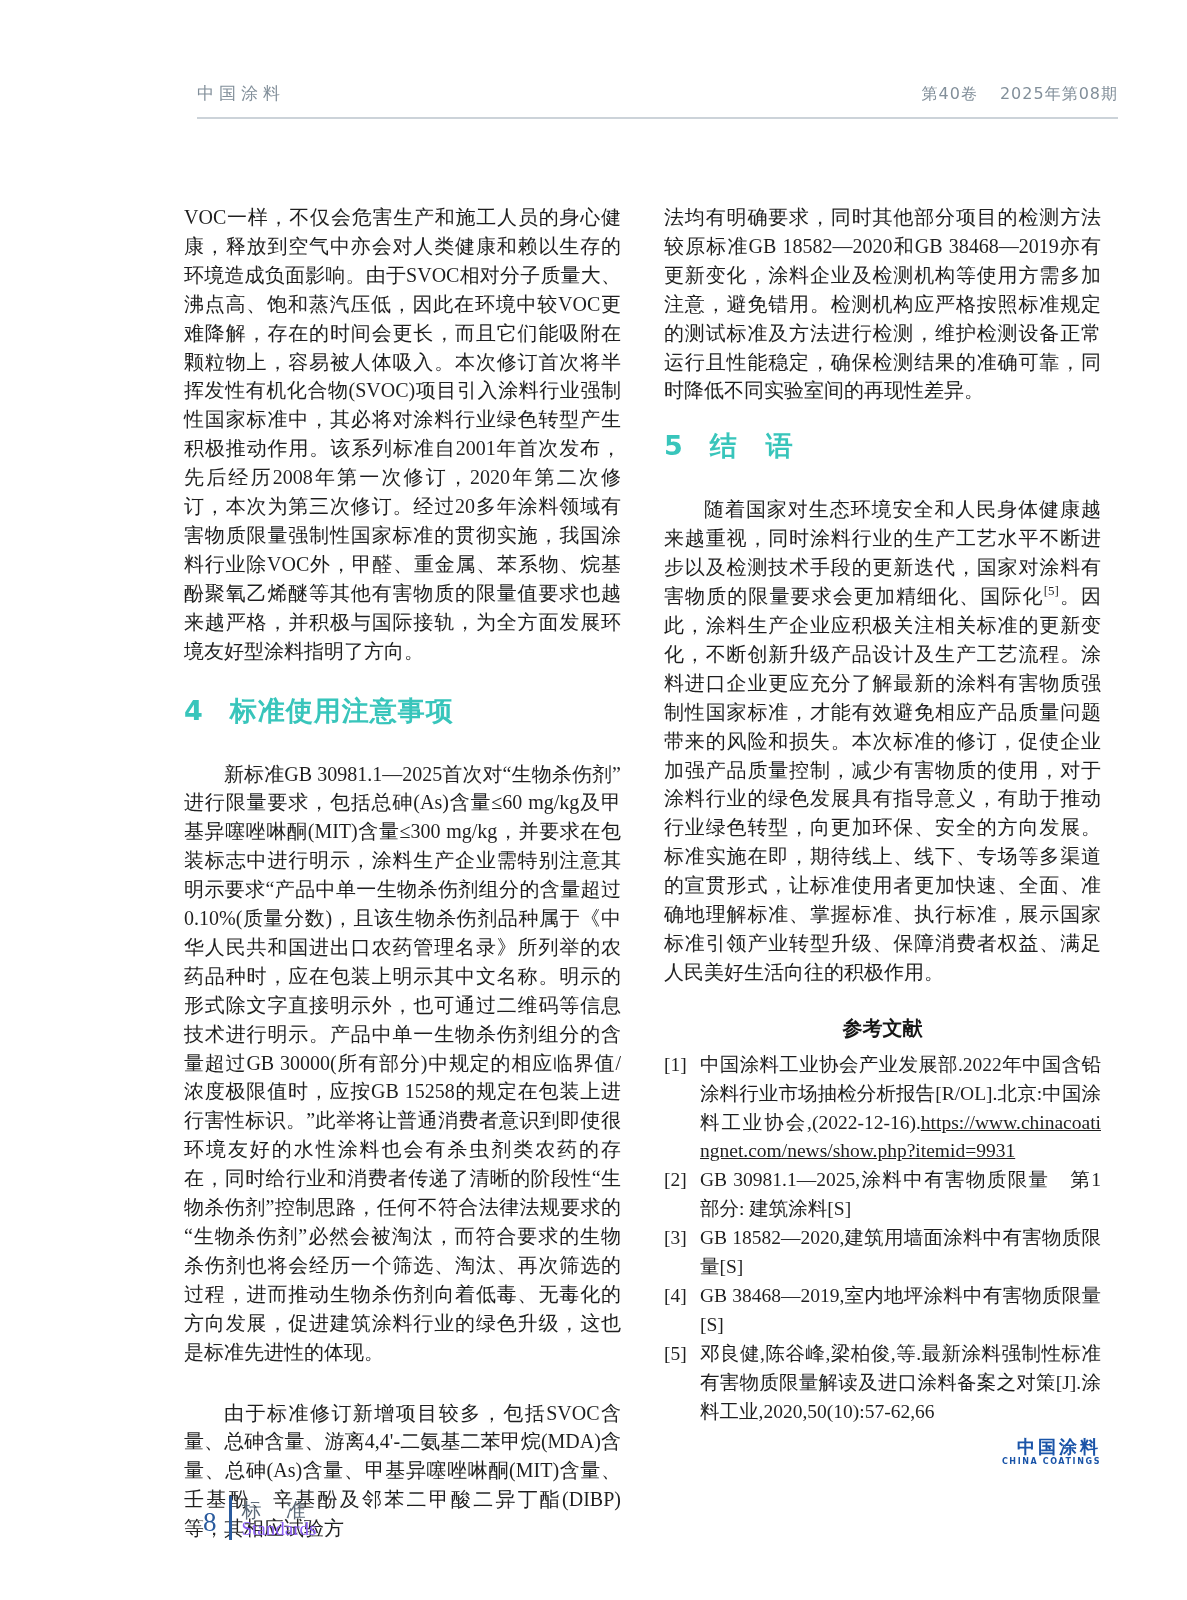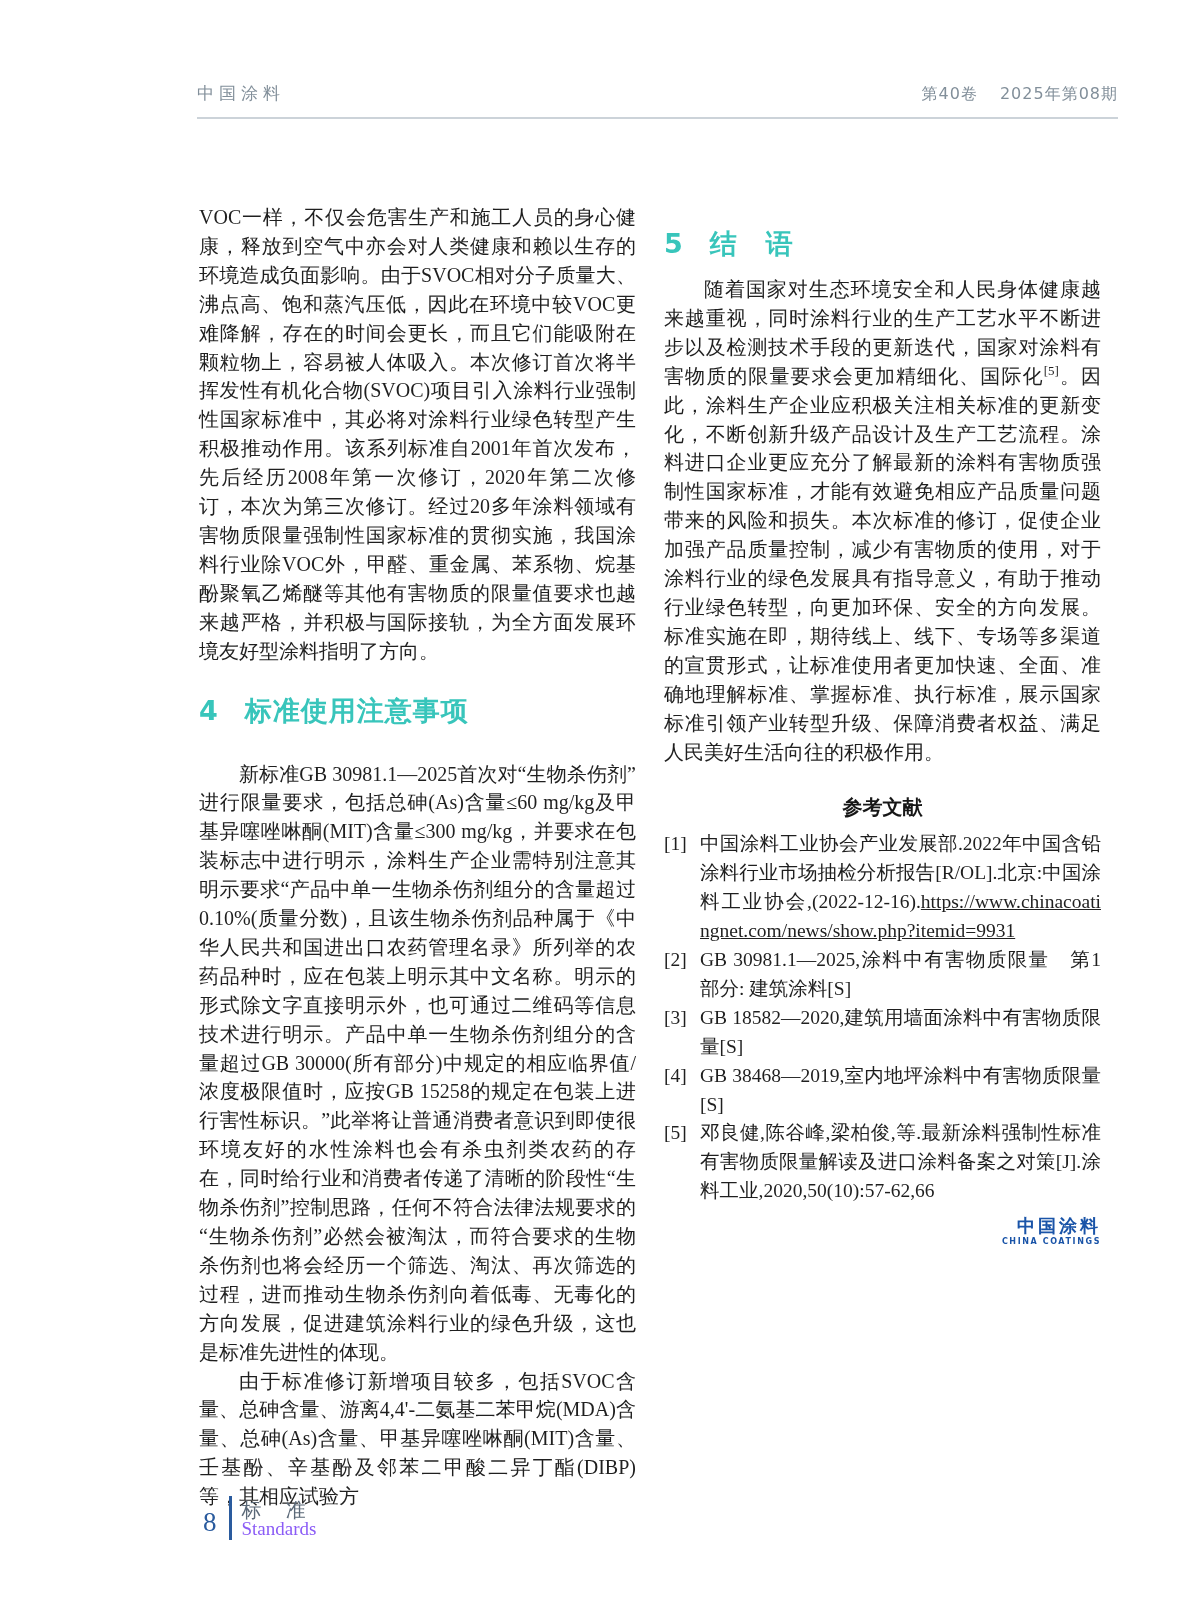--- a/index.html
+++ b/index.html
@@ -36,24 +36,24 @@
   
   .col {
     position: absolute;
     top: 203px;
     width: 437px;
     font-size: 20px;
     line-height: 28.9px;
     text-align: justify;
     text-justify: inter-ideograph;
   }
-  .col-left  { left: 135px; }
+  .col-left  { left: 120px; }
   .col-right { left: 600px; }
   .body-p { margin: 0; }
-  .indent { text-indent: 2em; }
+  .indent { text-indent: 2em; margin-top: 32px; }
 
   .sec {
     font-family: "DejaVu Sans", "Liberation Sans", sans-serif;
     font-weight: 700;
     color: #38c5bb;
     font-size: 27px;
     line-height: 34px;
     text-align: left;
     text-indent: 0;
   }
@@ -157,20 +157,21 @@
   <div class="col col-left">
     <p class="body-p">VOC一样，不仅会危害生产和施工人员的身心健康，释放到空气中亦会对人类健康和赖以生存的环境造成负面影响。由于SVOC相对分子质量大、沸点高、饱和蒸汽压低，因此在环境中较VOC更难降解，存在的时间会更长，而且它们能吸附在颗粒物上，容易被人体吸入。本次修订首次将半挥发性有机化合物(SVOC)项目引入涂料行业强制性国家标准中，其必将对涂料行业绿色转型产生积极推动作用。该系列标准自2001年首次发布，先后经历2008年第一次修订，2020年第二次修订，本次为第三次修订。经过20多年涂料领域有害物质限量强制性国家标准的贯彻实施，我国涂料行业除VOC外，甲醛、重金属、苯系物、烷基酚聚氧乙烯醚等其他有害物质的限量值要求也越来越严格，并积极与国际接轨，为全方面发展环境友好型涂料指明了方向。</p>
     <h2 class="sec sec-4">
       <span class="sec-num">4</span><span class="sec-title">标准使用注意事项</span>
     </h2>
     <p class="body-p indent">新标准GB 30981.1—2025首次对“生物杀伤剂”进行限量要求，包括总砷(As)含量≤60 mg/kg及甲基异噻唑啉酮(MIT)含量≤300 mg/kg，并要求在包装标志中进行明示，涂料生产企业需特别注意其明示要求“产品中单一生物杀伤剂组分的含量超过0.10%(质量分数)，且该生物杀伤剂品种属于《中华人民共和国进出口农药管理名录》所列举的农药品种时，应在包装上明示其中文名称。明示的形式除文字直接明示外，也可通过二维码等信息技术进行明示。产品中单一生物杀伤剂组分的含量超过GB 30000(所有部分)中规定的相应临界值/浓度极限值时，应按GB 15258的规定在包装上进行害性标识。”此举将让普通消费者意识到即使很环境友好的水性涂料也会有杀虫剂类农药的存在，同时给行业和消费者传递了清晰的阶段性“生物杀伤剂”控制思路，任何不符合法律法规要求的“生物杀伤剂”必然会被淘汰，而符合要求的生物杀伤剂也将会经历一个筛选、淘汰、再次筛选的过程，进而推动生物杀伤剂向着低毒、无毒化的方向发展，促进建筑涂料行业的绿色升级，这也是标准先进性的体现。</p>
     <p class="body-p indent">由于标准修订新增项目较多，包括SVOC含量、总砷含量、游离4,4'-二氨基二苯甲烷(MDA)含量、总砷(As)含量、甲基异噻唑啉酮(MIT)含量、壬基酚、辛基酚及邻苯二甲酸二异丁酯(DIBP)等，其相应试验方</p>
   </div>
 
   <div class="col col-right">
+    <p class="body-p">法均有明确要求，同时其他部分项目的检测方法较原标准GB 18582—2020和GB 38468—2019亦有更新变化，涂料企业及检测机构等使用方需多加注意，避免错用。检测机构应严格按照标准规定的测试标准及方法进行检测，维护检测设备正常运行且性能稳定，确保检测结果的准确可靠，同时降低不同实验室间的再现性差异。</p>
     <h2 class="sec sec-5">
       <span class="sec-num">5</span><span class="sec-title">结　语</span>
     </h2>
     <p class="body-p indent"><span>随着国家对生态环境安全和人民身体健康越来越重视，同时涂料行业的生产工艺水平不断进步以及检测技术手段的更新迭代，国家对涂料有害物质的限量要求会更加精细化、国际化</span><sup class="supref">[5]</sup><span>。因此，涂料生产企业应积极关注相关标准的更新变化，不断创新升级产品设计及生产工艺流程。涂料进口企业更应充分了解最新的涂料有害物质强制性国家标准，才能有效避免相应产品质量问题带来的风险和损失。本次标准的修订，促使企业加强产品质量控制，减少有害物质的使用，对于涂料行业的绿色发展具有指导意义，有助于推动行业绿色转型，向更加环保、安全的方向发展。标准实施在即，期待线上、线下、专场等多渠道的宣贯形式，让标准使用者更加快速、全面、准确地理解标准、掌握标准、执行标准，展示国家标准引领产业转型升级、保障消费者权益、满足人民美好生活向往的积极作用。</span></p>
 
     <h3 class="refs-title">参考文献</h3>
 
     <div class="ref">
       <span class="ref-label">[1]</span><span>中国涂料工业协会产业发展部.2022年中国含铅涂料行业市场抽检分析报告[R/OL].北京:中国涂料工业协会,(2022-12-16).</span><a class="ref-link">https://www.chinacoatingnet.com/news/show.php?itemid=9931</a>
     </div>

